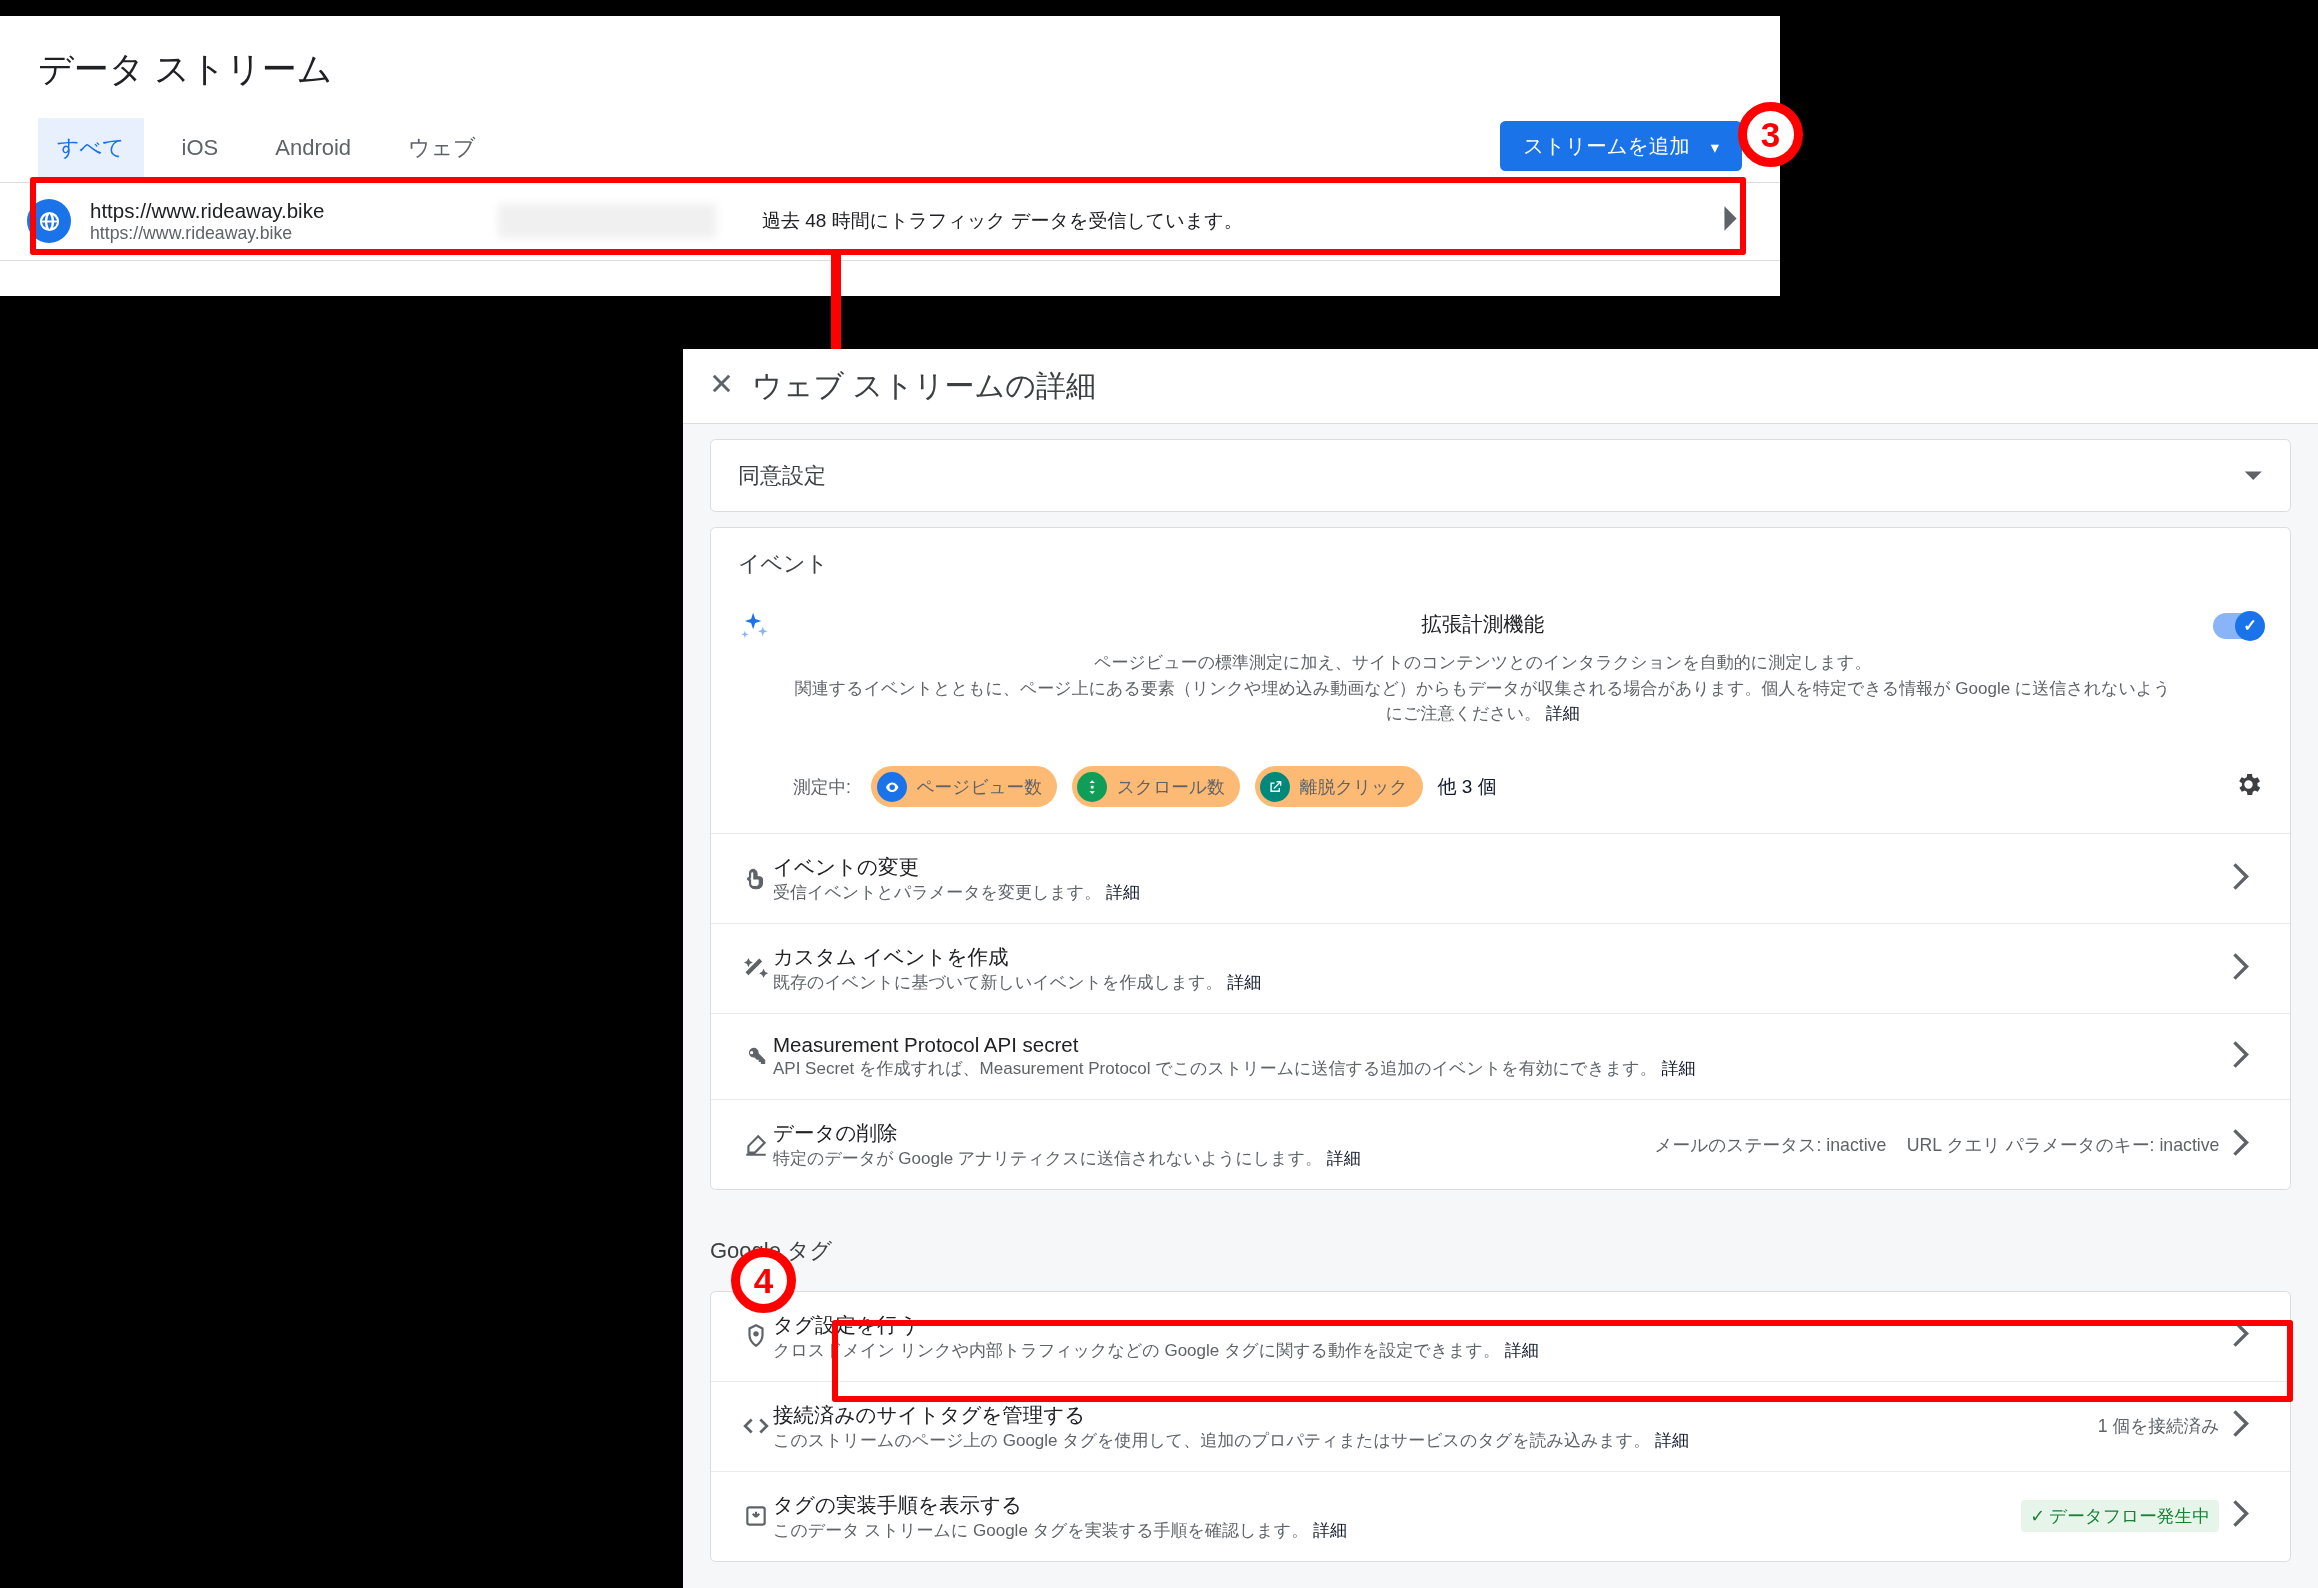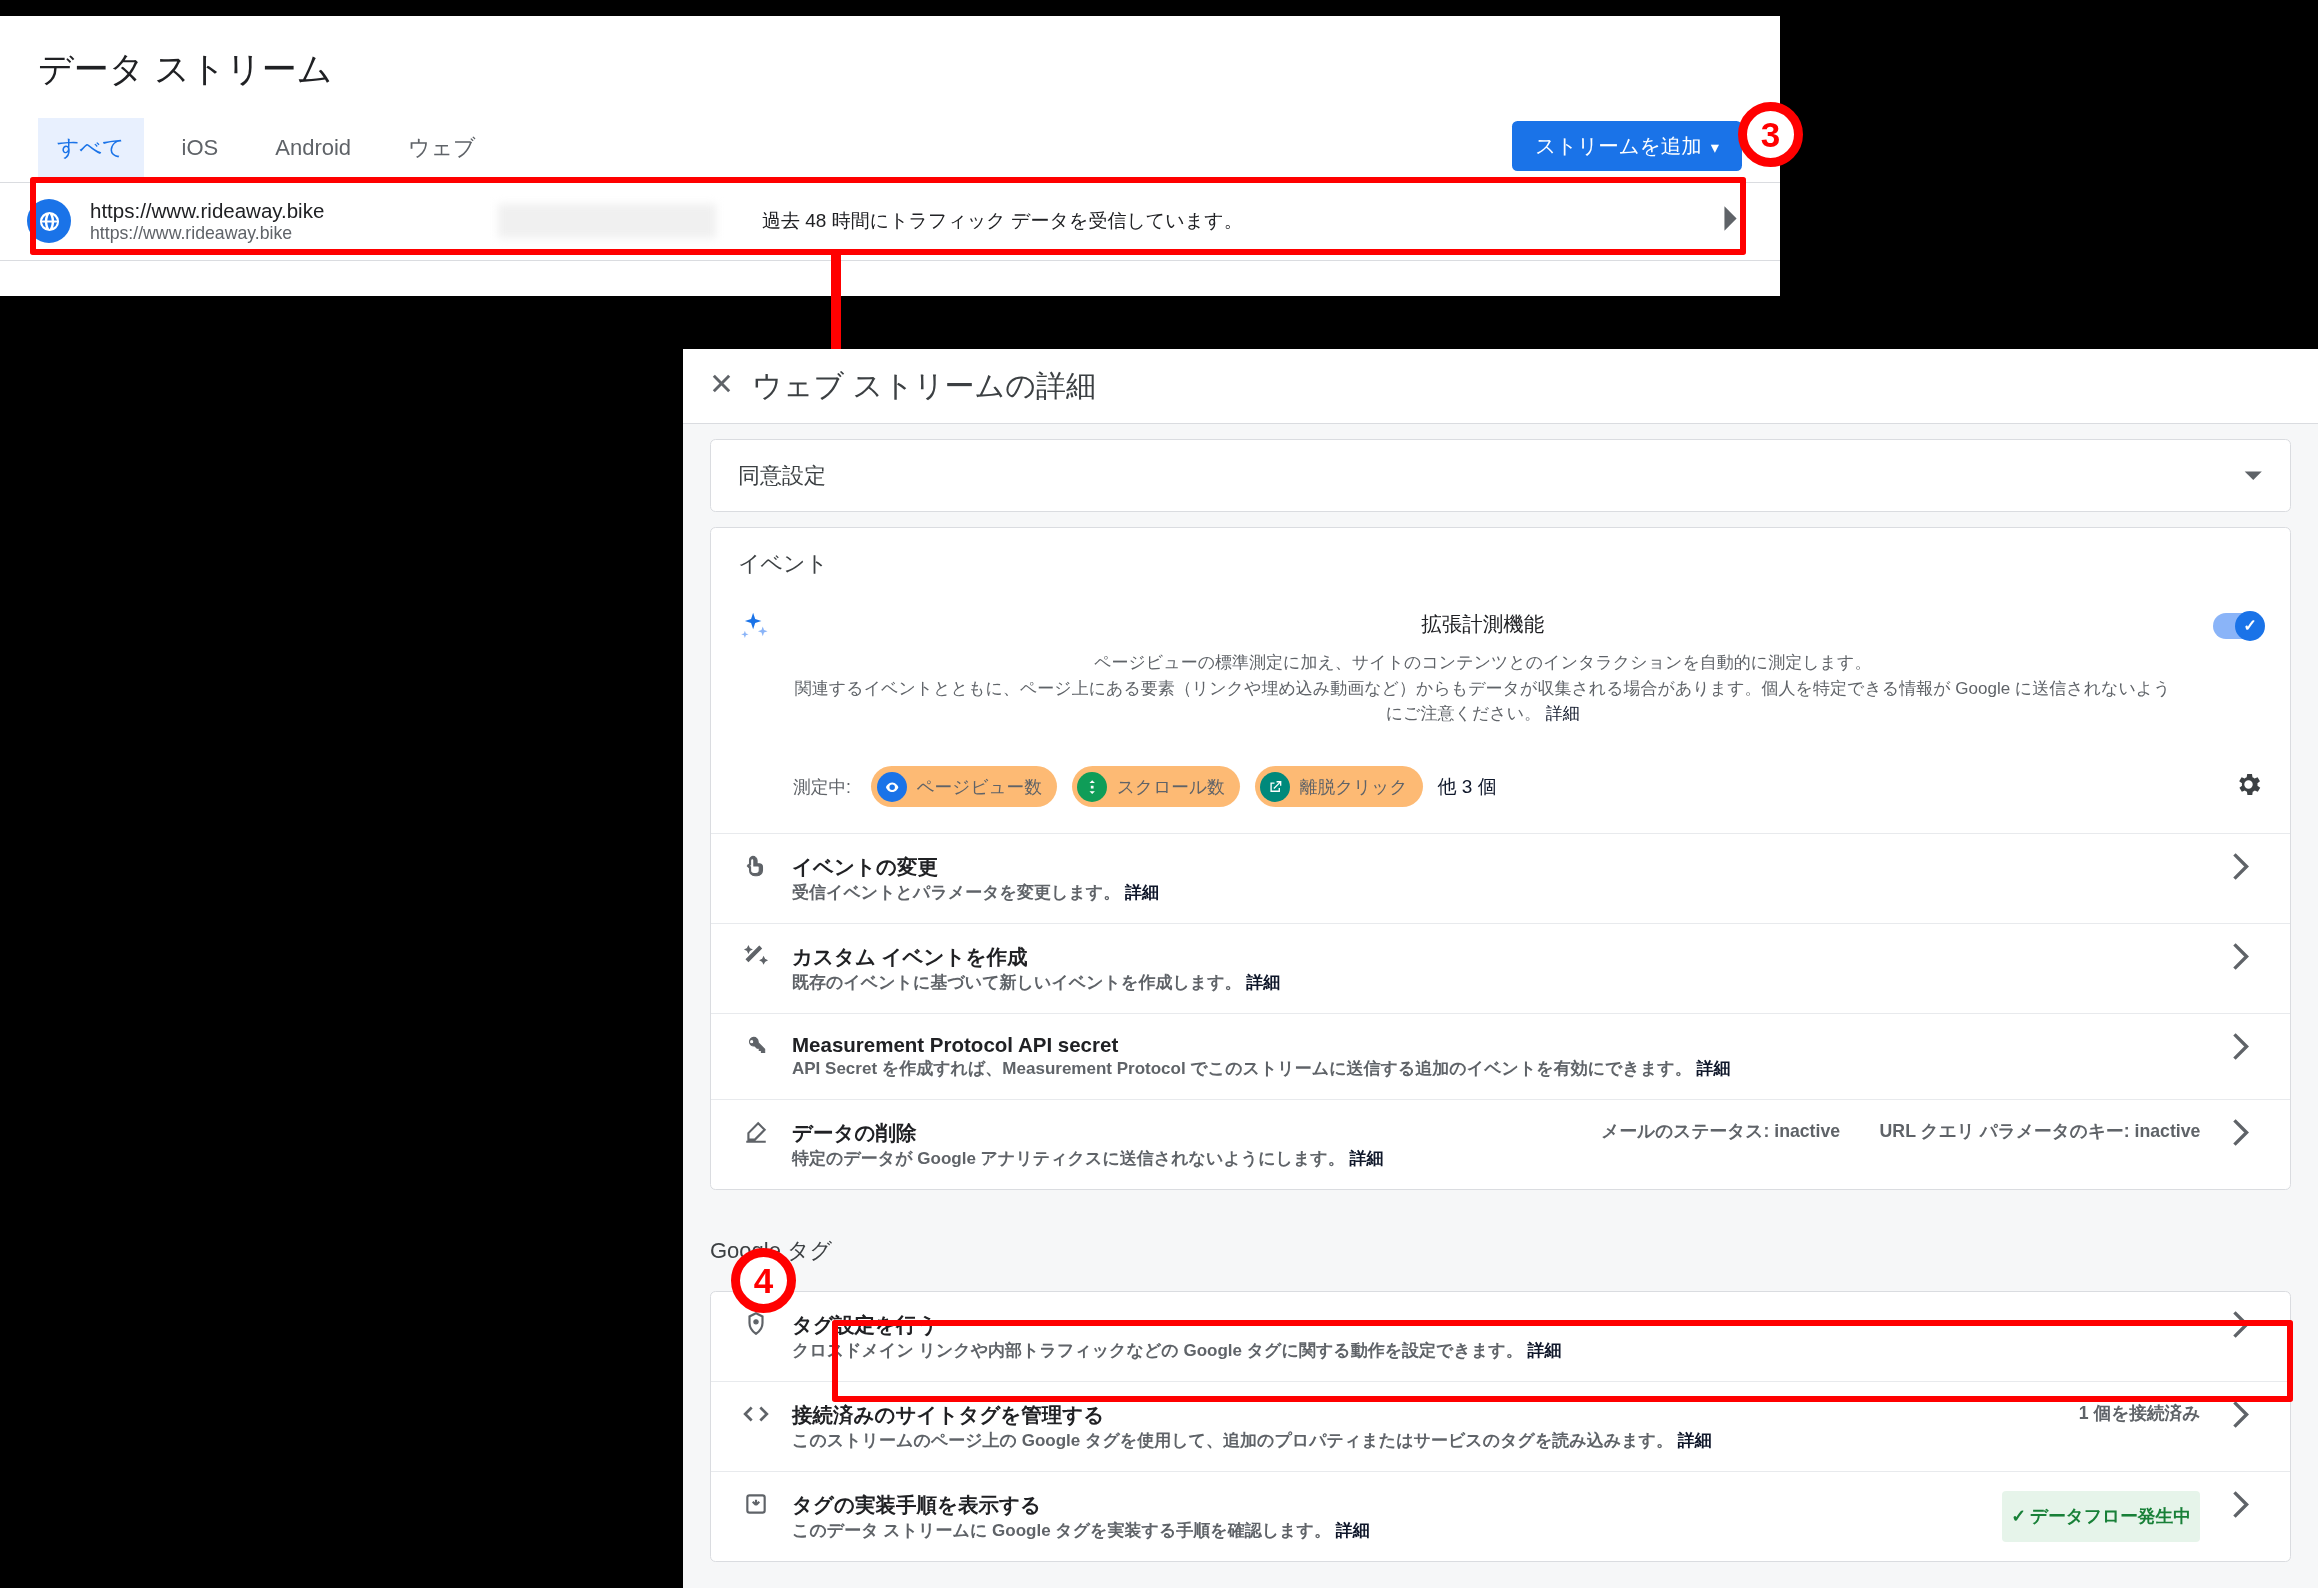--- a/index.html
+++ b/index.html
@@ -49,21 +49,21 @@
     font-weight: 500;
   }
   .spacer { flex: 1; }
   .add-stream-btn {
     background: #1a73e8;
     color: #fff;
     border: none;
     border-radius: 5.5px;
     padding: 11px 23px;
     font-size: 20.5px;
-    display: flex; align-items: center; gap: 9px;
+    display: flex; align-items: center; gap: 21px;
     cursor: pointer;
     margin-bottom: 6.8px;
   }
   .chev-down::after { content: "▾"; font-size: 16.4px; }
 
   .stream-row {
     display: flex;
     align-items: center;
     padding: 16.4px 27px;
     gap: 19px;
@@ -206,25 +206,24 @@
     display:flex; align-items:center; justify-content:center; color:#fff;
   }
   .chip .dot svg{ width:16.4px; height:16.4px; fill:#fff;}
   .dot.blue{ background:#1a73e8;}
   .dot.green{ background:#0f9d58;}
   .dot.teal{ background:#00897b;}
   .gear-btn { margin-left:auto; cursor:pointer;}
   .gear-btn svg{ width:29px; height:29px; fill:#3c4043;}
 
   .list-row {
-    display:flex; gap: 19px;
+    display:flex; align-items:center; 
     padding: 19px 27px;
     border-top: 0.7px solid #e8eaed;
     cursor:pointer;
-    font-weight:bold;
   }
   .list-row.no-border-top{ border-top:none;}
   .list-icon { flex:0 0 35px; color:#5f6368; display:flex; justify-content:center;}
   .list-icon svg{ width:26px; height:26px; fill:#5f6368; stroke:#5f6368;}
   .list-body { flex:1; }
   .list-body .t1{ font-size:20.5px; color:#202124; }
   .list-body .desc{ font-size:17px; color:#5f6368; }
   .badge-grey{ font-size:17.7px; color:#5f6368; margin-left: 20.5px;}
   .badge-green{
     font-size:17.7px; color:#188038;

